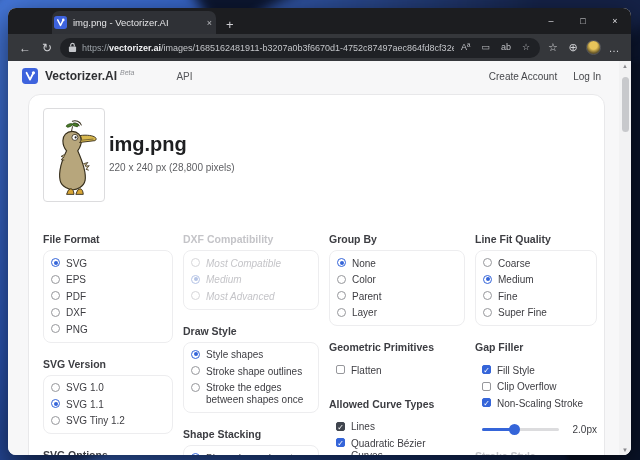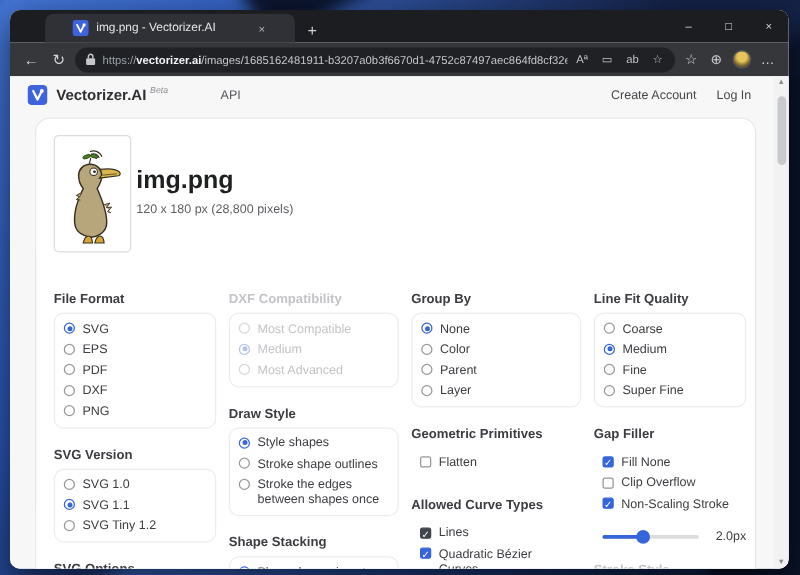--- a/index.html
+++ b/index.html
@@ -23,21 +23,21 @@
   .r1{left:-120px;top:-60px;width:340px;height:560px;background:linear-gradient(115deg,#4e83e6,#2b55b4 60%,#15264f);transform:rotate(18deg);}
   .r2{left:240px;top:-40px;width:420px;height:120px;background:linear-gradient(100deg,#3a66c4,#16244a 70%);transform:rotate(-6deg);opacity:.9;}
   .r3{left:60px;top:400px;width:560px;height:140px;background:linear-gradient(95deg,#3f72d8,#1b3succ 50%,#0d1833);transform:rotate(-4deg);opacity:.95;}
   .r3{background:linear-gradient(95deg,#3f72d8,#1b3a7c 55%,#0d1833);}
   .r4{left:540px;top:60px;width:220px;height:480px;background:#0a1329;filter:blur(2px);}
 
   
   .window{position:absolute;left:8px;top:8px;width:623px;height:447px;border-radius:8px;overflow:hidden;box-shadow:0 10px 30px rgba(0,0,0,.6);background:var(--page-bg);}
 
   .tabbar{height:26px;background:var(--chrome-tabbar);display:flex;align-items:flex-end;}
-  .tab{height:23px;width:200px;margin-left:28px;background:#2f3136;border-radius:7px 7px 0 0;display:flex;align-items:center;padding:0 22px;gap:6px;}
+  .tab{height:23px;width:164px;margin-left:44px;background:#2f3136;border-radius:7px 7px 0 0;display:flex;align-items:center;padding:0 2px;gap:6px;}
   .favicon{width:13px;height:13px;flex:0 0 auto;display:flex;}
   .tab-title{flex:1;font-size:9.5px;color:#e6e6e8;white-space:nowrap;overflow:hidden;}
   .tab-close{font-size:9px;color:#b9babe;padding:0 2px;cursor:default;}
   .newtab{color:#cfcfd3;font-size:13px;margin:0 0 3px 10px;line-height:1;}
   .wincontrols{margin-left:auto;display:flex;height:100%;}
   .winbtn{width:32px;display:flex;align-items:center;justify-content:center;color:#dedee2;font-size:9px;}
 
   .toolbar{height:27px;background:var(--chrome-toolbar);display:flex;align-items:center;padding:0 8px;gap:4px;}
   .navicon{color:#d2d3d6;font-size:12px;width:18px;text-align:center;}
   .urlpill{flex:1;height:20px;background:var(--chrome-pill);border-radius:10px;display:flex;align-items:center;padding:0 8px;gap:5px;min-width:0;}
@@ -77,21 +77,21 @@
   .col:nth-child(2){width:146px;}
   .col:nth-child(3){width:146px;}
   .col:nth-child(4){width:132px;}
   .group-title{font-size:10.5px;font-weight:bold;color:#3c3d42;margin-top:15px;}
   .col > .group-title:first-child{margin-top:0;}
   .group-title.disabled{color:var(--text-disabled);}
   .group-box{border:1px solid #ededef;border-radius:8px;padding:4px 7px;margin:5px 10px 0 0;}
   .group-plain{padding:4px 7px;margin:5px 10px 0 0;}
   .opt-row{display:flex;align-items:flex-start;gap:6px;padding:2px 0;font-size:10px;color:var(--text-label);line-height:12px;}
   .opt-label{padding-top:0.5px;}
-  .opt-row.disabled .opt-label{color:var(--text-disabled);}
+  .opt-row.disabled .opt-label{color:var(--text-disabled);font-style:italic;}
   .radio{flex:0 0 auto;width:9px;height:9px;border:1px solid #96979b;border-radius:50%;margin-top:1px;position:relative;background:#fff;}
   .radio.sel{border-color:var(--accent-blue);}
   .radio.sel::after{content:"";position:absolute;left:1.5px;top:1.5px;width:4px;height:4px;border-radius:50%;background:var(--accent-blue);}
   .radio.dis{border-color:#d6d6d9;}
   .radio.dis.sel{border-color:#b5c4e6;}
   .radio.dis.sel::after{background:#b5c4e6;}
   .check{flex:0 0 auto;width:9px;height:9px;border:1px solid #96979b;border-radius:2px;margin-top:1px;background:#fff;font-size:8px;line-height:9px;text-align:center;color:#fff;}
   .check.on{background:var(--accent-blue);border-color:var(--accent-blue);}
   .check.on.locked{background:#40454e;border-color:#40454e;}
   .slider-row{display:flex;align-items:center;margin:8px 10px 0 7px;}
@@ -201,21 +201,21 @@
             <circle cx="62" cy="57" r="6.5" fill="#fff" stroke="#38301d" stroke-width="1.8"></circle>
             <circle cx="63.5" cy="57" r="2.3" fill="#1d1d1d"></circle>
             <path d="M39,94 l-7,4 6,2 -6,5 7,1" fill="#b7a67c" stroke="#38301d" stroke-width="1.6"></path>
             <path d="M80,114 l10,-3 -6,8 9,-1 -7,8 6,2" fill="#b7a67c" stroke="#38301d" stroke-width="1.6"></path>
             <path d="M44,180 q3,-12 9,-12 q6,0 7,12 z" fill="#d8a636" stroke="#38301d" stroke-width="2"></path>
             <path d="M64,180 q3,-12 9,-12 q6,0 7,12 z" fill="#d8a636" stroke="#38301d" stroke-width="2"></path>
           </svg>
         </div>
         <div class="fileinfo">
           <div class="filename">img.png</div>
-          <div class="filedims">120 x 180 px (28,800 pixels)</div>
+          <div class="filedims">220 x 240 px (28,800 pixels)</div>
         </div>
       </div>
 
       <div class="optrow" id="columns">
           <div class="col">
             <div class="group-title">File Format</div>
             <div class="group-box">
               <label class="opt-row">
                 <span class="radio sel"></span>
                 <span class="opt-label">SVG</span>
@@ -349,21 +349,21 @@
               </label>
               <label class="opt-row">
                 <span class="radio"></span>
                 <span class="opt-label">Super Fine</span>
               </label>
             </div>
             <div class="group-title">Gap Filler</div>
             <div class="group-plain">
               <label class="opt-row">
                 <span class="check on">✓</span>
-                <span class="opt-label">Fill None</span>
+                <span class="opt-label">Fill Style</span>
               </label>
               <label class="opt-row">
                 <span class="check"></span>
                 <span class="opt-label">Clip Overflow</span>
               </label>
               <label class="opt-row">
                 <span class="check on">✓</span>
                 <span class="opt-label">Non-Scaling Stroke</span>
               </label>
             </div>

